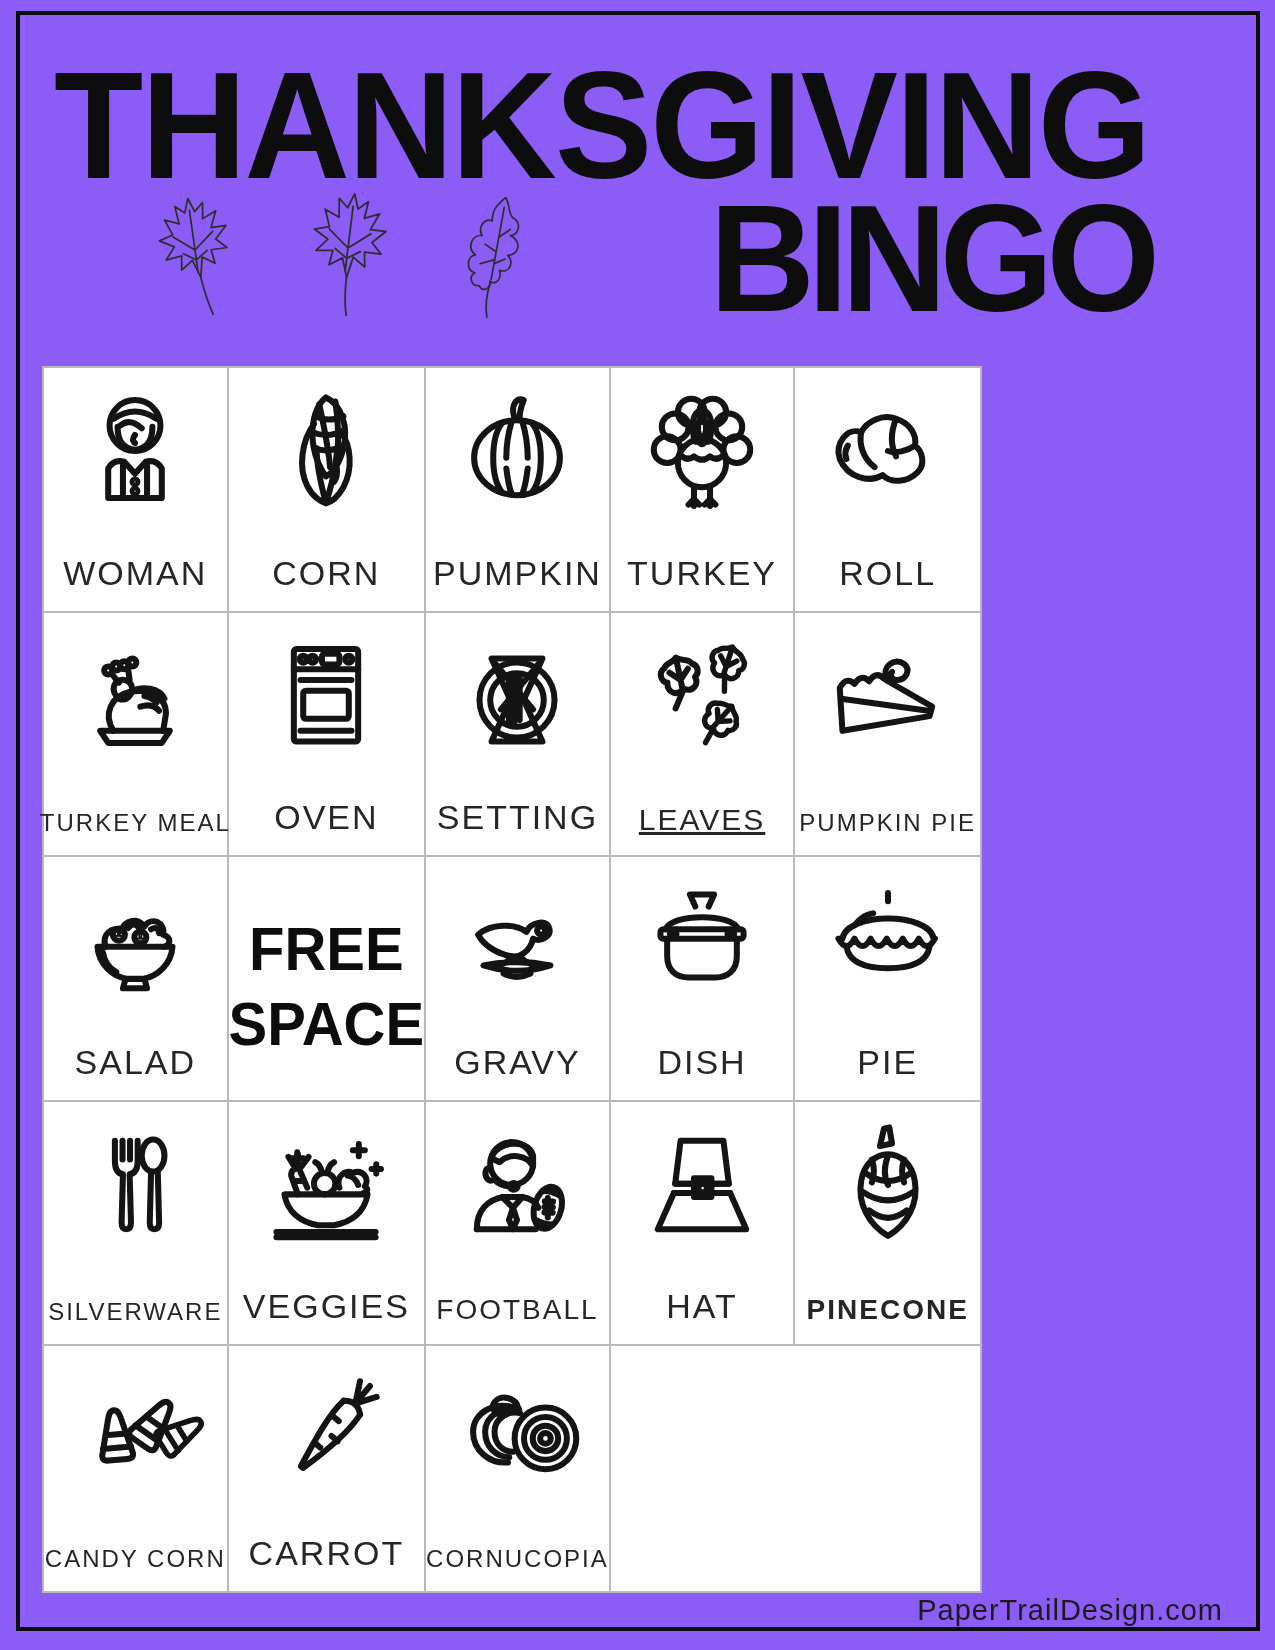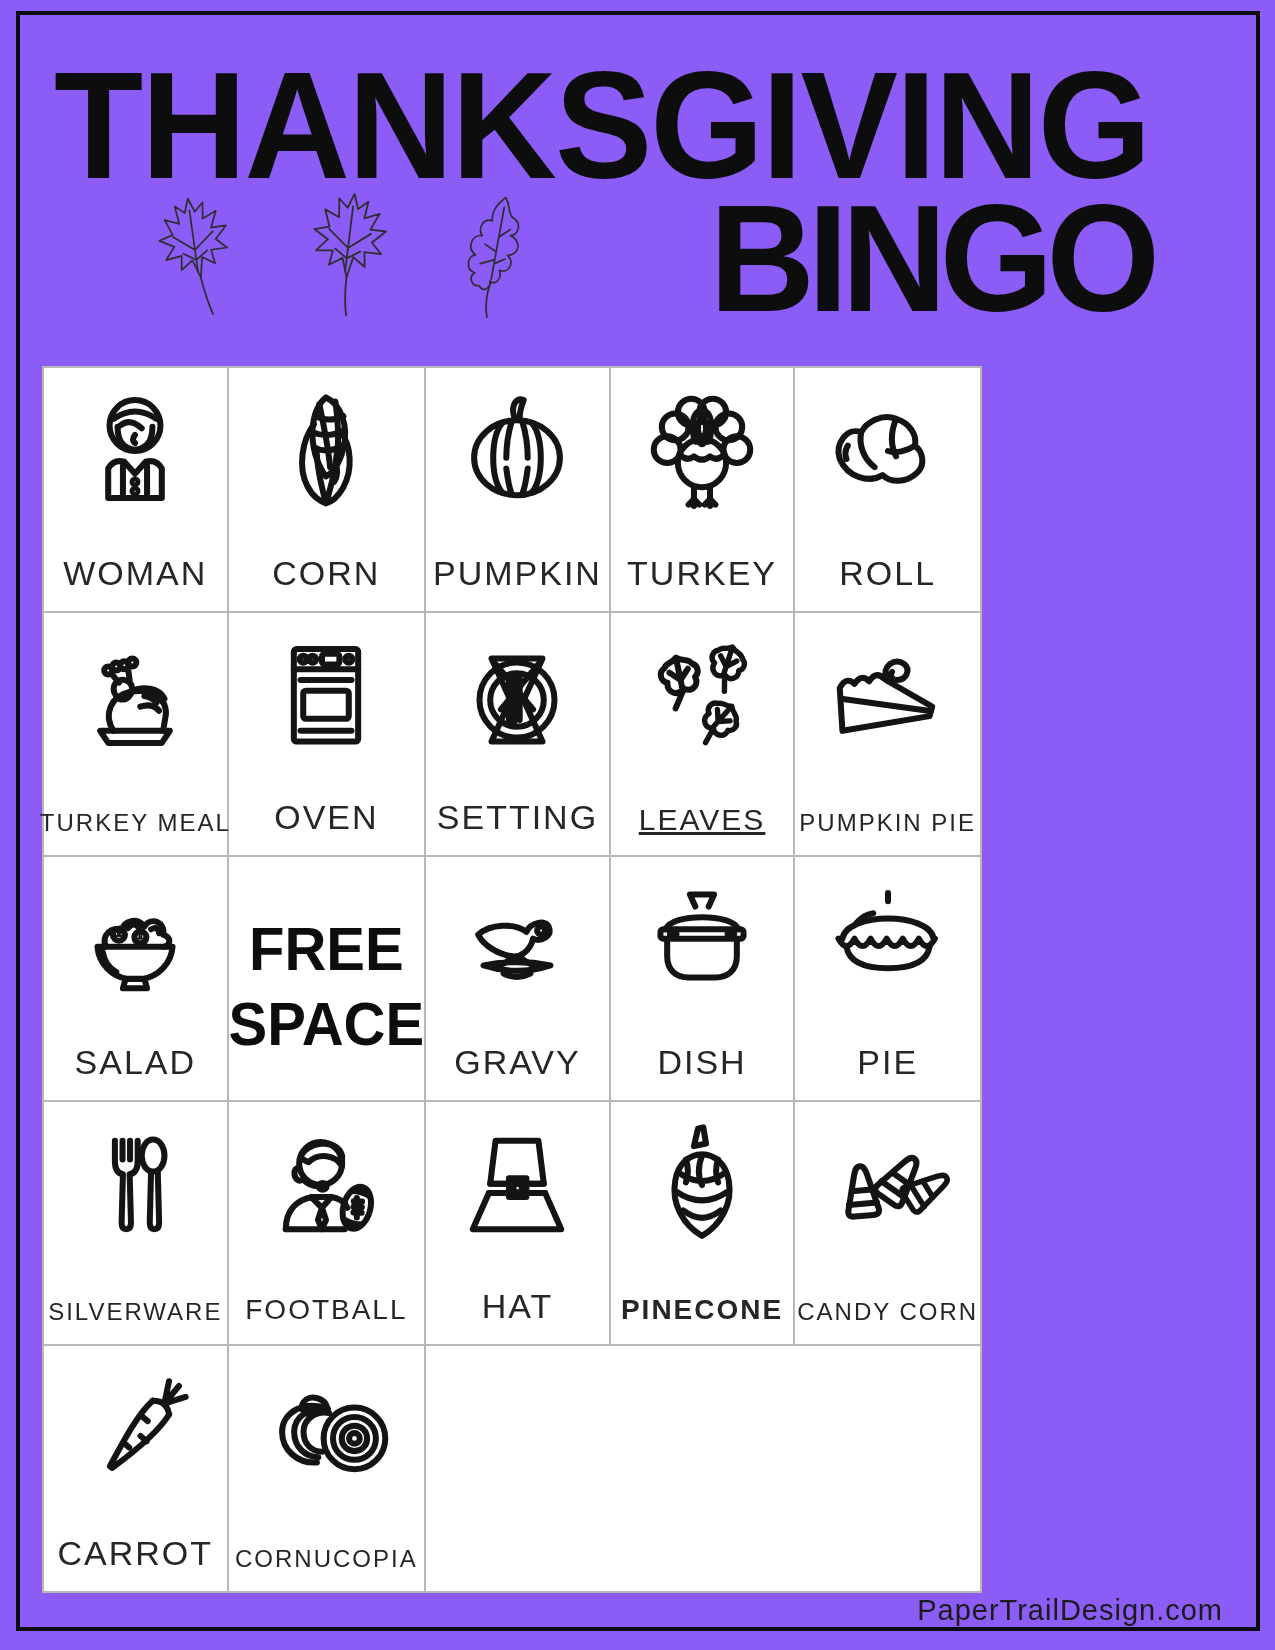--- a/index.html
+++ b/index.html
@@ -283,20 +283,39 @@
             <path d="M40.7,17 V31 M46.3,17 V31"></path>
             <ellipse cx="63.5" cy="28" rx="8.5" ry="12"></ellipse>
             <path d="M62,40 L61,78 Q61,83 64.5,83 Q68,83 68,78 L67,40"></path>
           </svg>
         </span>
         <span class="label" style="font-size: 24px;">SILVERWARE</span>
       </div>
       <div class="cell">
         <span class="icon">
           <svg class="icon-svg" viewBox="0 0 100 100">
+            <path d="M19,57 H81 C79,70 69,78 56,80 H44 C31,78 21,70 19,57 Z"></path>
+            <path d="M13,85 H87 M13,89 H87"></path>
+            <path d="M29,57 L24,43 Q24,37 30,38 L36,52"></path>
+            <path d="M27,47 h5"></path>
+            <path d="M27,37 L22,29 M29,36 L29,27 M31,37 L37,29"></path>
+            <circle cx="49" cy="49" r="8"></circle>
+            <path d="M47,41 Q46,35 42,33 M51,41 Q52,35 56,33"></path>
+            <path d="M60,52 C57,44 64,38 70,41 C77,38 83,45 79,51 Q83,54 78,56"></path>
+            <path d="M66,43 q6,1 8,7"></path>
+            <path d="M24,30 h9 M28.5,25.5 v9"></path>
+            <path d="M70,24 h9 M74.5,19.5 v9"></path>
+            <path d="M84,38 h7 M87.5,34.5 v7"></path>
+          </svg>
+        </span>
+        <span class="label" style="font-size: 34px;">VEGGIES</span>
+      </div>
+      <div class="cell">
+        <span class="icon">
+          <svg class="icon-svg" viewBox="0 0 100 100">
             <circle cx="46" cy="34" r="16"></circle>
             <path d="M31,30 C34,18 58,14 62,28 L62,36 C57,27 44,26 37,33 Z"></path>
             <path d="M30,37 q-5,1 -3,7 q2,4 6,2"></path>
             <path d="M33,46 Q38,51 44,51"></path>
             <ellipse cx="47.5" cy="51" rx="3" ry="2.5"></ellipse>
             <path d="M20,83 C20,69 28,61 40,59 L54,59 C60,60 64,63 66,67"></path>
             <path d="M20,83 H64"></path>
             <path d="M39,59 L47,67 L54,59"></path>
             <path d="M47,67 L44,76 L47,83 L50,76 Z"></path>
             <g transform="rotate(16 73 67)">

